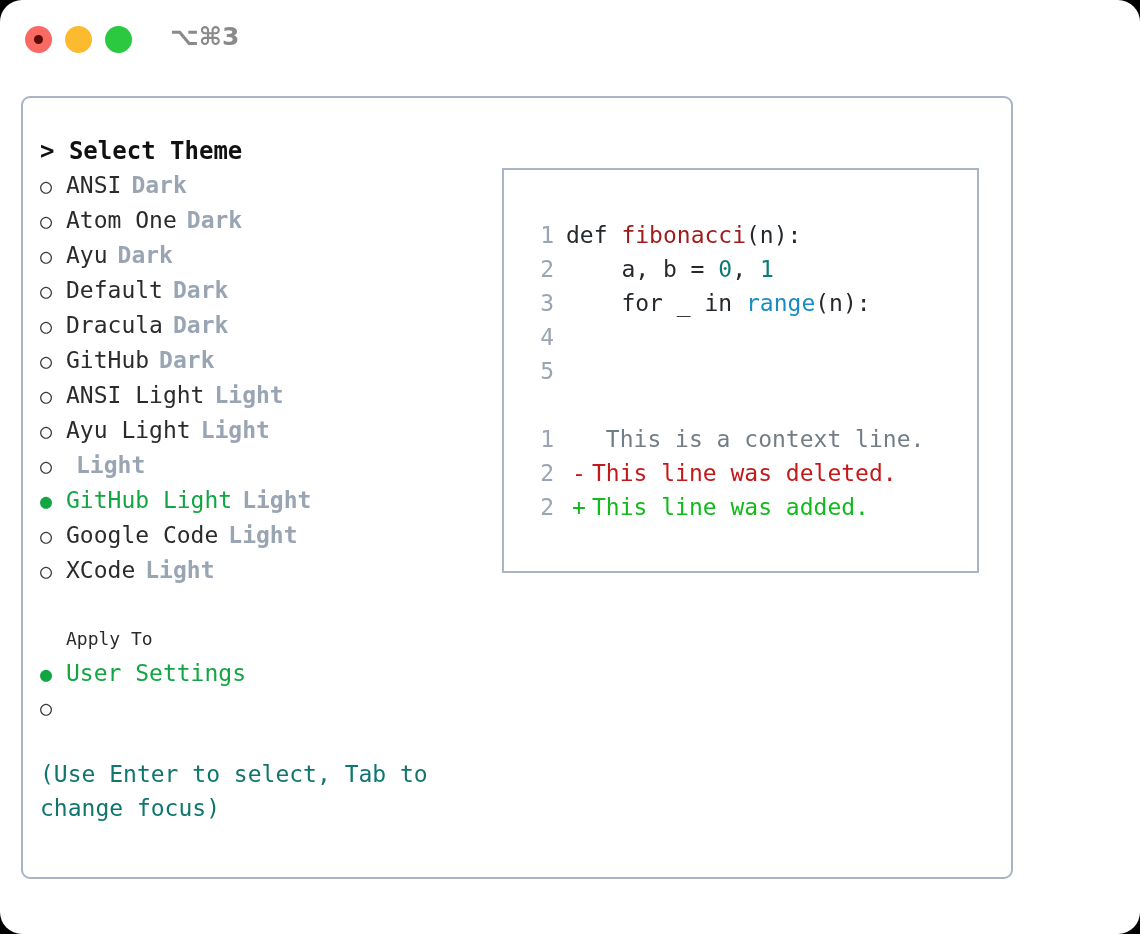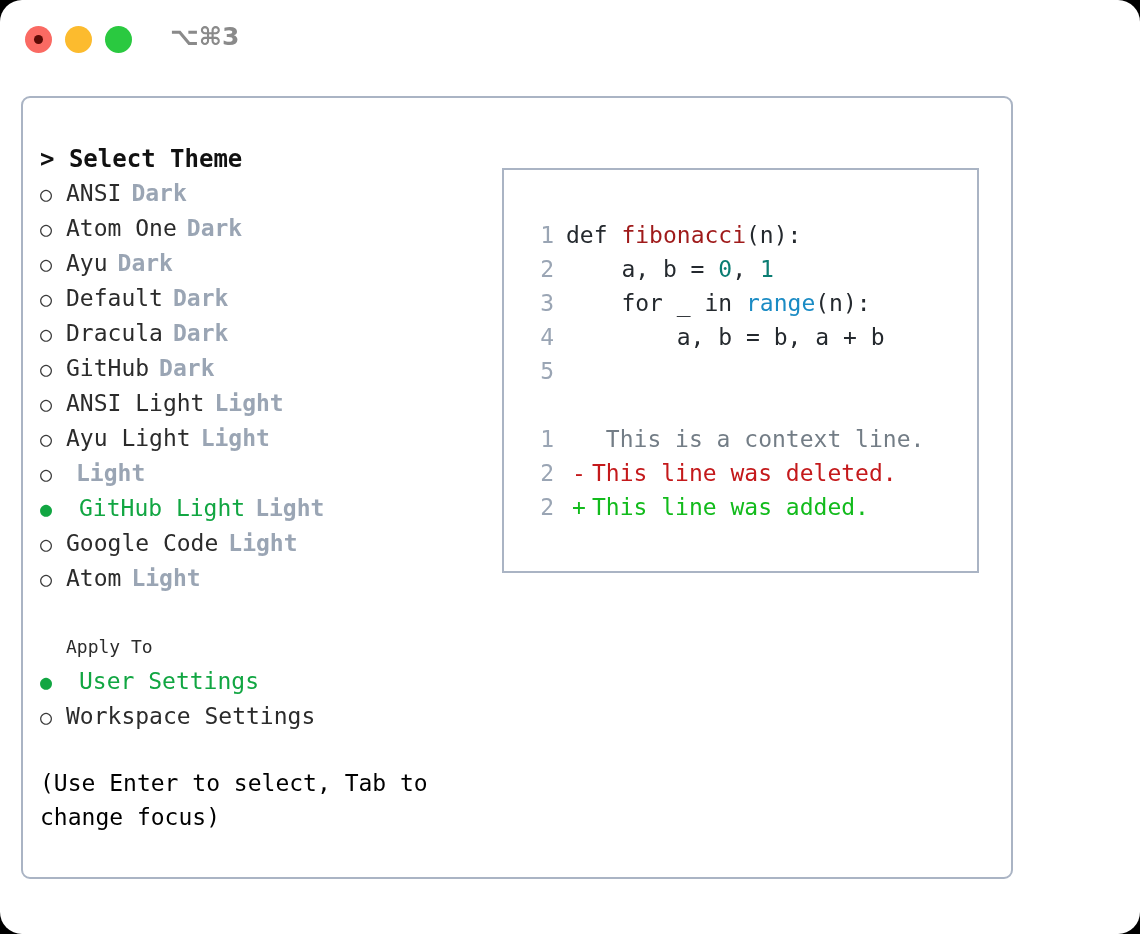--- a/index.html
+++ b/index.html
@@ -79,21 +79,21 @@
     position: absolute;
     left: 0; top: 0;
     width: 100%;
     height: 100%;
   }
 
   
   .left-col {
     position: absolute;
     left: 17px;
-    top: 44px;
+    top: 36px;
     width: 460px;
   }
 
   .section-header {
     font-size: 24px;
     font-weight: bold;
     color: #111111;
     line-height: 34px;
     white-space: pre;
   }
@@ -115,21 +115,20 @@
   }
   .marker.on {
     color: #11a642;
   }
   .row-label {
     color: #2b2b2b;
     font-weight: normal;
   }
   .row.selected .row-label {
     color: #11a642;
-    margin-left: 13px;
   }
   .row-tag {
     color: #9aa5b4;
     margin-left: 10px;
     font-weight: bold;
   }
 
   .apply-section {
     margin-top: 34px;
   }
@@ -137,21 +136,21 @@
     font-size: 18px;
     color: #2b2b2b;
     line-height: 34px;
     padding-left: 26px;
     white-space: pre;
   }
 
   .hint {
     margin-top: 32px;
     font-size: 23px;
-    color: #000000;
+    color: #0f766e;
     line-height: 34px;
     width: 410px;
     white-space: pre-wrap;
   }
 
   
   .right-col {
     position: absolute;
     left: 479px;
     top: 48px;
@@ -231,41 +230,41 @@
             <div class="row"><span class="marker">○</span><span class="row-label">Atom One</span><span class="row-tag">Dark</span></div>
             <div class="row"><span class="marker">○</span><span class="row-label">Ayu</span><span class="row-tag">Dark</span></div>
             <div class="row"><span class="marker">○</span><span class="row-label">Default</span><span class="row-tag">Dark</span></div>
             <div class="row"><span class="marker">○</span><span class="row-label">Dracula</span><span class="row-tag">Dark</span></div>
             <div class="row"><span class="marker">○</span><span class="row-label">GitHub</span><span class="row-tag">Dark</span></div>
             <div class="row"><span class="marker">○</span><span class="row-label">ANSI Light</span><span class="row-tag">Light</span></div>
             <div class="row"><span class="marker">○</span><span class="row-label">Ayu Light</span><span class="row-tag">Light</span></div>
             <div class="row"><span class="marker">○</span><span class="row-tag">Light</span></div>
             <div class="row selected"><span class="marker on">●</span><span class="row-label">GitHub Light</span><span class="row-tag">Light</span></div>
             <div class="row"><span class="marker">○</span><span class="row-label">Google Code</span><span class="row-tag">Light</span></div>
-            <div class="row"><span class="marker">○</span><span class="row-label">Atom</span><span class="row-tag">Light</span></div>
+            <div class="row"><span class="marker">○</span><span class="row-label">XCode</span><span class="row-tag">Light</span></div>
           </div>
 
         <div class="apply-section">
           <div class="apply-title">Apply To</div>
           <div id="apply-list">
               <div class="row selected"><span class="marker on">●</span><span class="row-label">User Settings</span></div>
-              <div class="row"><span class="marker">○</span><span class="row-label">Workspace Settings</span></div>
+              <div class="row"><span class="marker">○</span></div>
             </div>
         </div>
 
         <div class="hint">(Use Enter to select, Tab to change focus)</div>
       </div>
 
       <div class="right-col">
         <div class="preview-box">
           <div id="code-block">
               <div class="code-line"><span class="lineno">1</span><span class="code-text"><span>def </span><span class="tok-fn">fibonacci</span><span>(n):</span></span></div>
               <div class="code-line"><span class="lineno">2</span><span class="code-text"><span>    a, b = </span><span class="tok-num">0</span><span>, </span><span class="tok-num">1</span></span></div>
               <div class="code-line"><span class="lineno">3</span><span class="code-text"><span>    for _ in </span><span class="tok-kw">range</span><span>(n):</span></span></div>
-              <div class="code-line"><span class="lineno">4</span><span class="code-text"><span>        a, b = b, a + b</span></span></div>
+              <div class="code-line"><span class="lineno">4</span></div>
               <div class="code-line"><span class="lineno">5</span></div>
             </div>
           <div class="diff-gap"></div>
           <div id="diff-block">
               <div class="diff-line diff-context"><span class="lineno">1</span><span class="diff-sign"> </span><span class="diff-text"> This is a context line.</span></div>
               <div class="diff-line diff-del"><span class="lineno">2</span><span class="diff-sign">-</span><span class="diff-text">This line was deleted.</span></div>
               <div class="diff-line diff-add"><span class="lineno">2</span><span class="diff-sign">+</span><span class="diff-text">This line was added.</span></div>
             </div>
         </div>
       </div>

